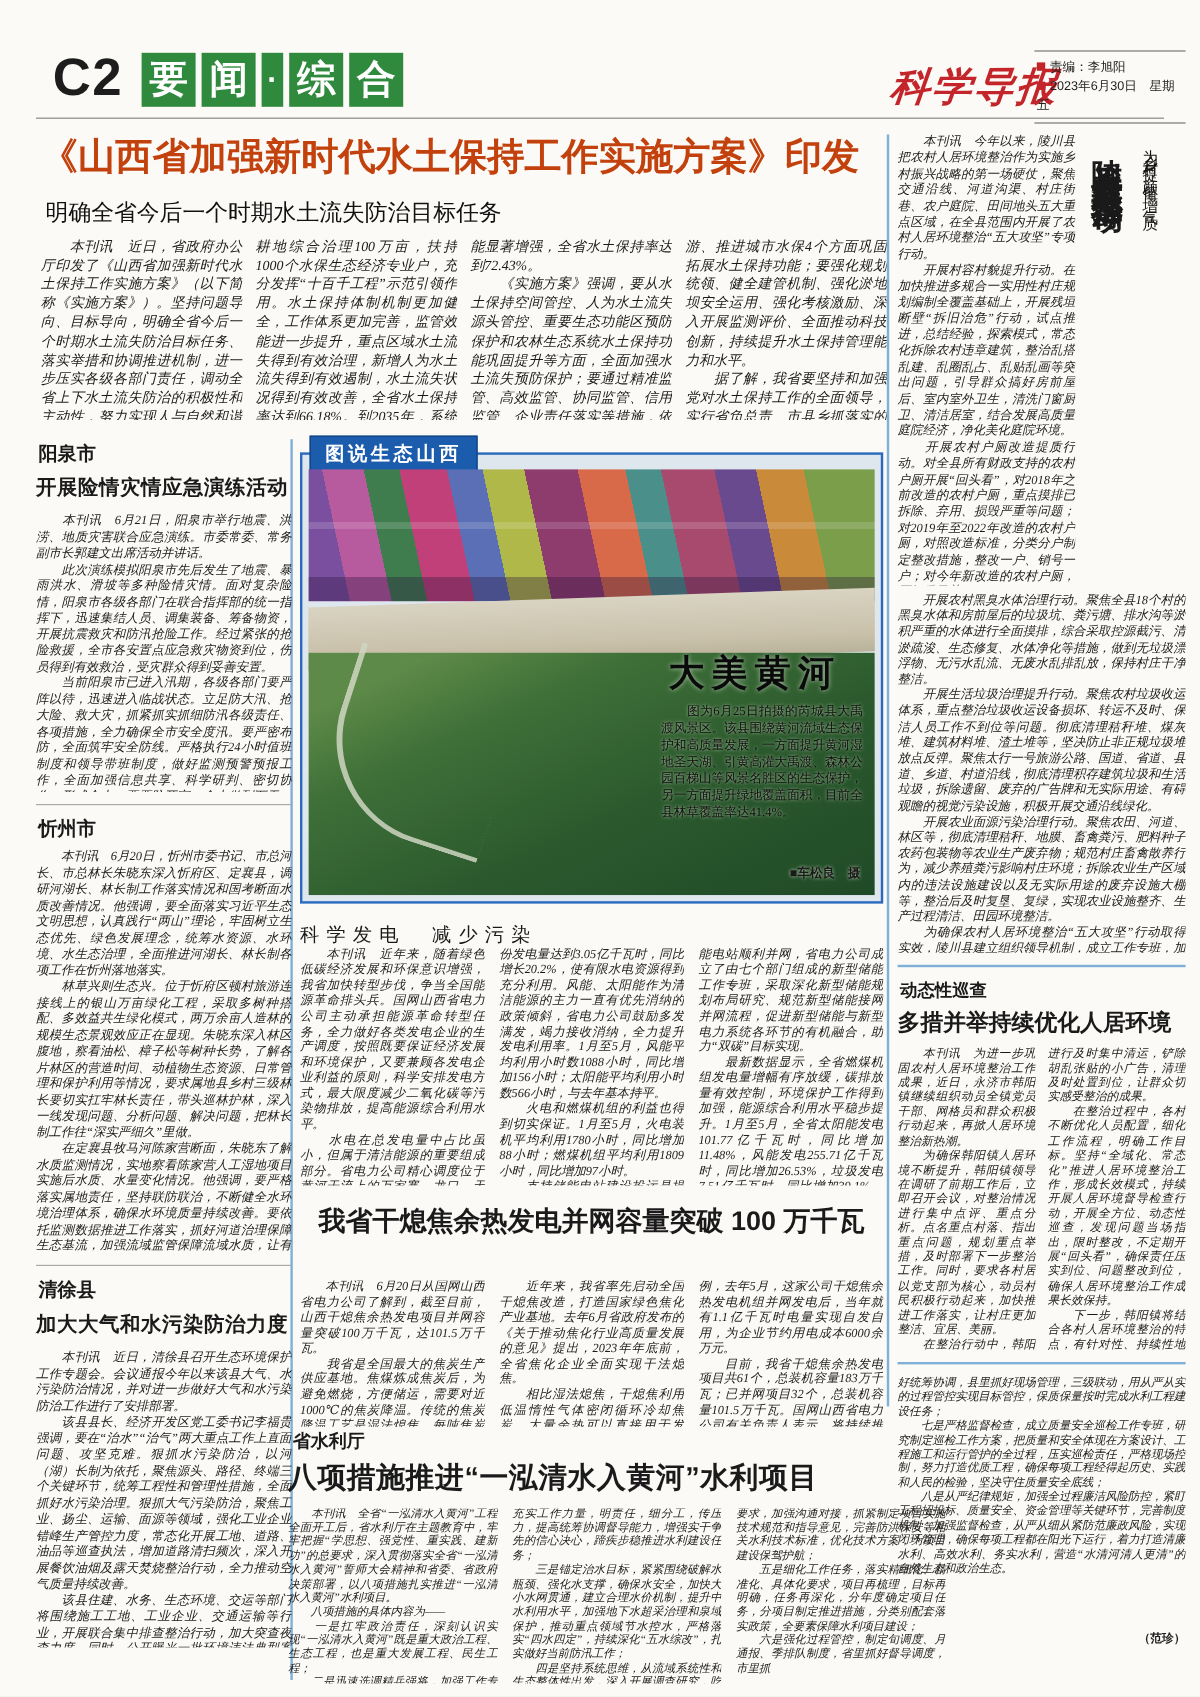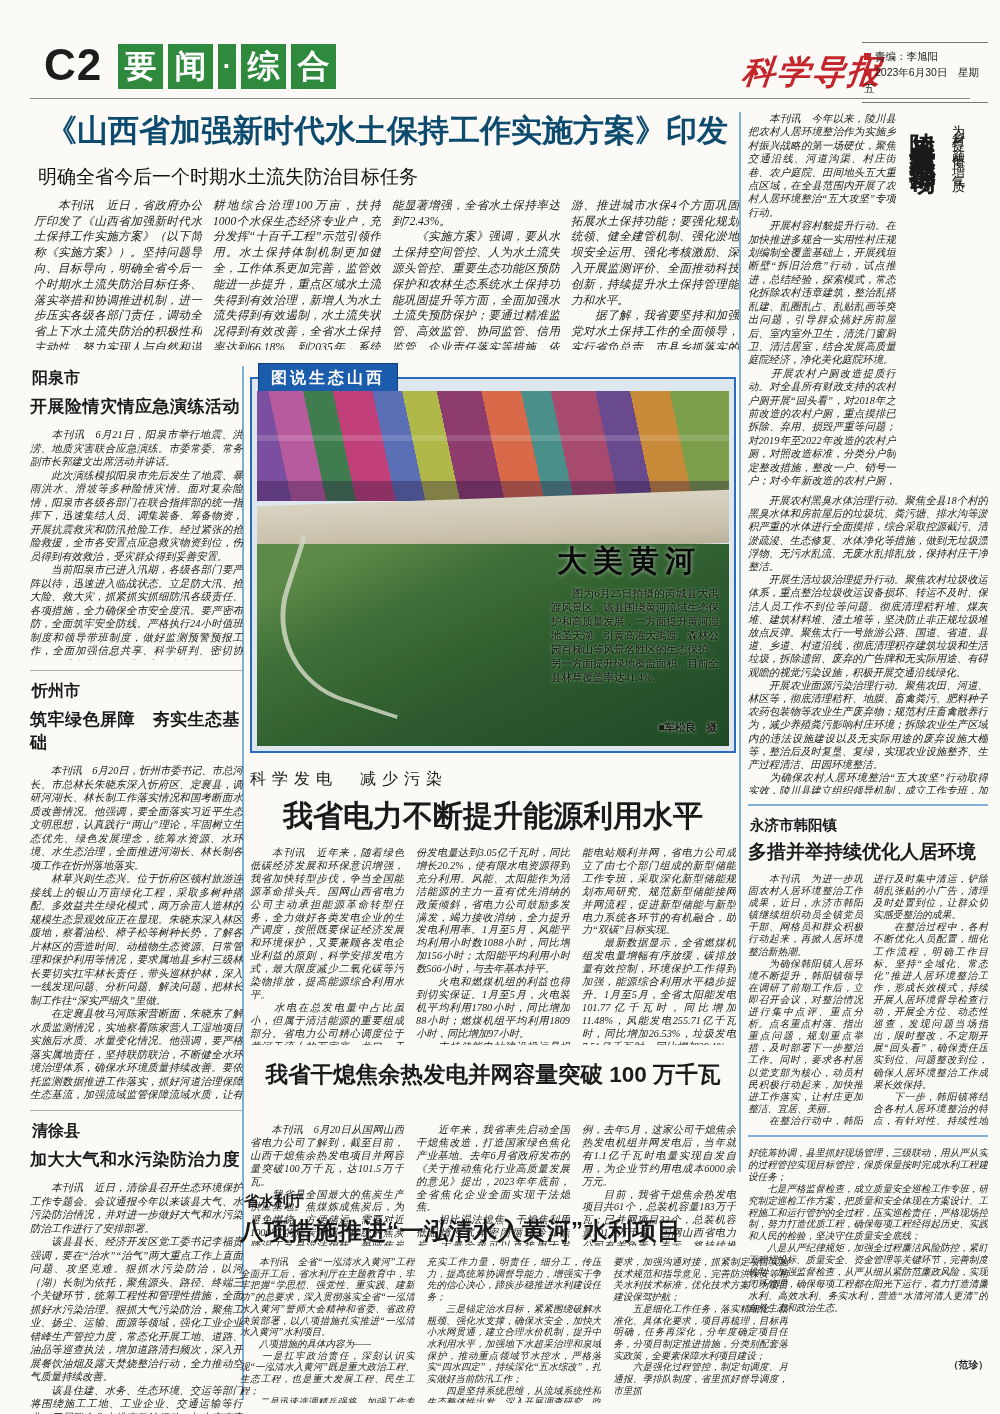--- a/index.html
+++ b/index.html
@@ -22,21 +22,21 @@
   
   .col{ text-align:justify; white-space:pre-line; overflow:hidden;font-style:italic;}
   .kicker{font-family:"Liberation Sans",sans-serif;font-weight:bold;}
   .byline{font-weight:bold;text-align:right;}
   .vline{position:absolute;width:2px;background:var(--blueline);}
   .hrblue{border:none;border-top:2px solid var(--blueline);margin:10px 0;}
   .hrgray{border:none;border-top:1px solid #aaa;margin:10px 0;}
   
   .lead{position:absolute;left:34px;top:110px;width:706px;}
   .lead h1{margin:0;font-family:"Liberation Sans",sans-serif;font-size:31px;line-height:1.35;
-           letter-spacing:0px;color:#0c4a6e;text-align:center;}
+           letter-spacing:0px;color:#c2410c;text-align:left;}
   .lead h2{margin:12px 0 8px 4px;font-family:"Liberation Sans",sans-serif;font-weight:normal;
            font-size:19px;color:#111;}
   .lead-cols{display:flex;gap:11px;margin-top:6px;}
   .lead-cols .col{width:168px;height:152px;font-size:11.6px;line-height:15.8px;}
   
   .left-rail{position:absolute;left:30px;top:366px;width:213px;}
   .left-rail .kicker{font-size:16px;margin:2px 0 6px 2px;}
   .left-rail h3{margin:0 0 10px 0;font-family:"Liberation Sans",sans-serif;font-size:17px;letter-spacing:.5px;}
   .left-rail .col{font-size:10.4px;line-height:13.5px;}
   .sec1 .col{height:232px;} .sec2 .col{height:336px;} .sec3 .col{height:248px;}
@@ -136,21 +136,20 @@
     <div class="sec1">
       <div class="kicker">阳泉市</div>
       <h3>开展险情灾情应急演练活动</h3>
       <div class="col">　　本刊讯　6月21日，阳泉市举行地震、洪涝、地质灾害联合应急演练。市委常委、常务副市长郭建文出席活动并讲话。
 　　此次演练模拟阳泉市先后发生了地震、暴雨洪水、滑坡等多种险情灾情。面对复杂险情，阳泉市各级各部门在联合指挥部的统一指挥下，迅速集结人员、调集装备、筹备物资，开展抗震救灾和防汛抢险工作。经过紧张的抢险救援，全市各安置点应急救灾物资到位，伤员得到有效救治，受灾群众得到妥善安置。
 　　当前阳泉市已进入汛期，各级各部门要严阵以待，迅速进入临战状态。立足防大汛、抢大险、救大灾，抓紧抓实抓细防汛各级责任、各项措施，全力确保全市安全度汛。要严密布防，全面筑牢安全防线。严格执行24小时值班制度和领导带班制度，做好监测预警预报工作，全面加强信息共享、科学研判、密切协作、形成合力。要严防死守，全力做到万无一失。强化底线思维、极限思维，把各项防范应对措施进一步落实、落细、落到位，切实打好打赢防汛救灾这场硬仗，确保人民群众生命财产安全。（温荣鑫）</div>
     </div>
     <hr class="hrgray">
     <div class="sec2">
       <div class="kicker">忻州市</div>
-      <h3>筑牢绿色屏障　夯实生态基础</h3>
       <div class="col">　　本刊讯　6月20日，忻州市委书记、市总河长、市总林长朱晓东深入忻府区、定襄县，调研河湖长、林长制工作落实情况和国考断面水质改善情况。他强调，要全面落实习近平生态文明思想，认真践行“两山”理论，牢固树立生态优先、绿色发展理念，统筹水资源、水环境、水生态治理，全面推进河湖长、林长制各项工作在忻州落地落实。
 　　林草兴则生态兴。位于忻府区顿村旅游连接线上的银山万亩绿化工程，采取多树种搭配、多效益共生绿化模式，两万余亩人造林的规模生态景观效应正在显现。朱晓东深入林区腹地，察看油松、樟子松等树种长势，了解各片林区的营造时间、动植物生态资源、日常管理和保护利用等情况，要求属地县乡村三级林长要切实扛牢林长责任，带头巡林护林，深入一线发现问题、分析问题、解决问题，把林长制工作往“深实严细久”里做。
 　　在定襄县牧马河陈家营断面，朱晓东了解水质监测情况，实地察看陈家营人工湿地项目实施后水质、水量变化情况。他强调，要严格落实属地责任，坚持联防联治，不断健全水环境治理体系，确保水环境质量持续改善。要依托监测数据推进工作落实，抓好河道治理保障生态基流，加强流域监管保障流域水质，让有限的生态基流能够水尽其用。切实做好水利工程建设和水生态治理工作，确保断面水质稳定达标，为高质量发展筑牢水保障和水支撑。（任逢春）</div>
     </div>
     <hr class="hrgray">
     <div class="sec3">
       <div class="kicker">清徐县</div>
       <h3>加大大气和水污染防治力度</h3>
       <div class="col">　　本刊讯　近日，清徐县召开生态环境保护工作专题会。会议通报今年以来该县大气、水污染防治情况，并对进一步做好大气和水污染防治工作进行了安排部署。
 　　该县县长、经济开发区党工委书记李福贵强调，要在“治水”“治气”两大重点工作上直面问题、攻坚克难。狠抓水污染防治，以河（湖）长制为依托，聚焦源头、路径、终端三个关键环节，统筹工程性和管理性措施，全面抓好水污染治理。狠抓大气污染防治，聚焦工业、扬尘、运输、面源等领域，强化工业企业错峰生产管控力度，常态化开展工地、道路、油品等巡查执法，增加道路清扫频次，深入开展餐饮油烟及露天焚烧整治行动，全力推动空气质量持续改善。
@@ -168,21 +167,20 @@
         <div class="ph-forest"></div>
         <div class="ph-road"></div>
         <div class="ph-title">大美黄河</div>
         <div class="ph-cap">　　图为6月25日拍摄的芮城县大禹渡风景区。该县围绕黄河流域生态保护和高质量发展，一方面提升黄河湿地圣天湖、引黄高灌大禹渡、森林公园百梯山等风景名胜区的生态保护，另一方面提升绿地覆盖面积，目前全县林草覆盖率达41.4%。</div>
         <div class="ph-credit">■车松良　摄</div>
       </div>
     </div>
 
     <div class="power">
       <div class="kicker">科学发电　减少污染</div>
-      <h3>我省电力不断提升能源利用水平</h3>
       <div class="cols3">
         <div class="col">　　本刊讯　近年来，随着绿色低碳经济发展和环保意识增强，我省加快转型步伐，争当全国能源革命排头兵。国网山西省电力公司主动承担能源革命转型任务，全力做好各类发电企业的生产调度，按照既要保证经济发展和环境保护，又要兼顾各发电企业利益的原则，科学安排发电方式，最大限度减少二氧化碳等污染物排放，提高能源综合利用水平。
 　　水电在总发电量中占比虽小，但属于清洁能源的重要组成部分。省电力公司精心调度位于黄河干流上的万家寨、龙口、天桥水电站，始终做到电量100%消纳。前5个月，发电量累计完成17.76亿千瓦时，同比增长0.71%，其中，5月</div>
         <div class="col">份发电量达到3.05亿千瓦时，同比增长20.2%，使有限水电资源得到充分利用。风能、太阳能作为清洁能源的主力一直有优先消纳的政策倾斜，省电力公司鼓励多发满发，竭力接收消纳，全力提升发电利用率。1月至5月，风能平均利用小时数1088小时，同比增加156小时；太阳能平均利用小时数566小时，与去年基本持平。
 　　火电和燃煤机组的利益也得到切实保证。1月至5月，火电装机平均利用1780小时，同比增加88小时；燃煤机组平均利用1809小时，同比增加97小时。
 　　支持储能电站建设投运是提高能源综合利用的新途径、新要求。今年，为加快大同合荣和大同国宁时代两座储</div>
         <div class="col">能电站顺利并网，省电力公司成立了由七个部门组成的新型储能工作专班，采取深化新型储能规划布局研究、规范新型储能接网并网流程，促进新型储能与新型电力系统各环节的有机融合，助力“双碳”目标实现。
 　　最新数据显示，全省燃煤机组发电量增幅有序放缓，碳排放量有效控制，环境保护工作得到加强，能源综合利用水平稳步提升。1月至5月，全省太阳能发电101.77亿千瓦时，同比增加11.48%，风能发电255.71亿千瓦时，同比增加26.53%，垃圾发电7.51亿千瓦时，同比增加39.1%，三余发电49.76亿千瓦时，同比增加55.09%，均高于同期电量平均增幅。（杜鹃　冉涌）</div>
       </div>
     </div>
@@ -209,21 +207,21 @@
         <div class="v-head">陵川县大力开展环境整治行动</div>
         <div class="v-kick">为乡村提『颜值』增『气质』</div>
       </div>
       <div class="lc-wide col">　　开展农村黑臭水体治理行动。聚焦全县18个村的黑臭水体和房前屋后的垃圾坑、粪污塘、排水沟等淤积严重的水体进行全面摸排，综合采取控源截污、清淤疏浚、生态修复、水体净化等措施，做到无垃圾漂浮物、无污水乱流、无废水乱排乱放，保持村庄干净整洁。
 　　开展生活垃圾治理提升行动。聚焦农村垃圾收运体系，重点整治垃圾收运设备损坏、转运不及时、保洁人员工作不到位等问题。彻底清理秸秆堆、煤灰堆、建筑材料堆、渣土堆等，坚决防止非正规垃圾堆放点反弹。聚焦太行一号旅游公路、国道、省道、县道、乡道、村道沿线，彻底清理积存建筑垃圾和生活垃圾，拆除遗留、废弃的广告牌和无实际用途、有碍观瞻的视觉污染设施，积极开展交通沿线绿化。
 　　开展农业面源污染治理行动。聚焦农田、河道、林区等，彻底清理秸秆、地膜、畜禽粪污、肥料种子农药包装物等农业生产废弃物；规范村庄畜禽散养行为，减少养殖粪污影响村庄环境；拆除农业生产区域内的违法设施建设以及无实际用途的废弃设施大棚等，整治后及时复垦、复绿，实现农业设施整齐、生产过程清洁、田园环境整洁。
 　　为确保农村人居环境整治“五大攻坚”行动取得实效，陵川县建立组织领导机制，成立工作专班，加强“五大攻坚”行动的统筹领导；建立部门联动机制，对照整治重点，组建了由县直单位牵头的工作小组，明确职责，压实责任；建立资金投入机制，统筹乡村振兴专项资金、一事一议专项资金、衔接推进乡村振兴补助资金等，对符合条件的农村人居环境整治项目予以支持；建立观摩交流机制，各乡镇选择一个整治效果好的村和一个整治效果差的村进行观摩交流，总结经验做法，找准差距不足，对标整治提升；建立督查考核机制，加强督导，发现问题，清单交办，限期整改，将工作成效作为年终考核的重要参考依据；建立后续管护机制，根据工作重点，针对生活垃圾治理、生活污水处理、户厕改造等，分类建立长效管护机制。（吴艳斐）</div>
     </div>
     <hr class="hrblue">
     <div class="yj">
-      <div class="kicker">永济市韩阳镇</div>
+      <div class="kicker">动态性巡查</div>
       <h3>多措并举持续优化人居环境</h3>
       <div class="cols2">
         <div class="col">　　本刊讯　为进一步巩固农村人居环境整治工作成果，近日，永济市韩阳镇继续组织动员全镇党员干部、网格员和群众积极行动起来，再掀人居环境整治新热潮。
 　　为确保韩阳镇人居环境不断提升，韩阳镇领导在调研了前期工作后，立即召开会议，对整治情况进行集中点评、重点分析。点名重点村落、指出重点问题，规划重点举措，及时部署下一步整治工作。同时，要求各村居以党支部为核心，动员村民积极行动起来，加快推进工作落实，让村庄更加整洁、宜居、美丽。
 　　在整治行动中，韩阳镇干群上下齐心，以清理房前屋后生活垃圾、整治杂物、柴草乱堆乱放等工作为重点，对积存垃圾</div>
         <div class="col">进行及时集中清运，铲除胡乱张贴的小广告，清理及时处置到位，让群众切实感受整治的成果。
 　　在整治过程中，各村不断优化人员配置，细化工作流程，明确工作目标。坚持“全域化、常态化”推进人居环境整治工作，形成长效模式，持续开展人居环境督导检查行动，开展全方位、动态性巡查，发现问题当场指出，限时整改，不定期开展“回头看”，确保责任压实到位、问题整改到位，确保人居环境整治工作成果长效保持。
 　　下一步，韩阳镇将结合各村人居环境整治的特点，有针对性、持续性地继续开展好人居环境整治工作，并动员多方力量，整合各类资源，不断提升村容村貌，为乡村振兴赋能蓄力。（曹亚鹏　张国娟）</div>
       </div>
     </div>

